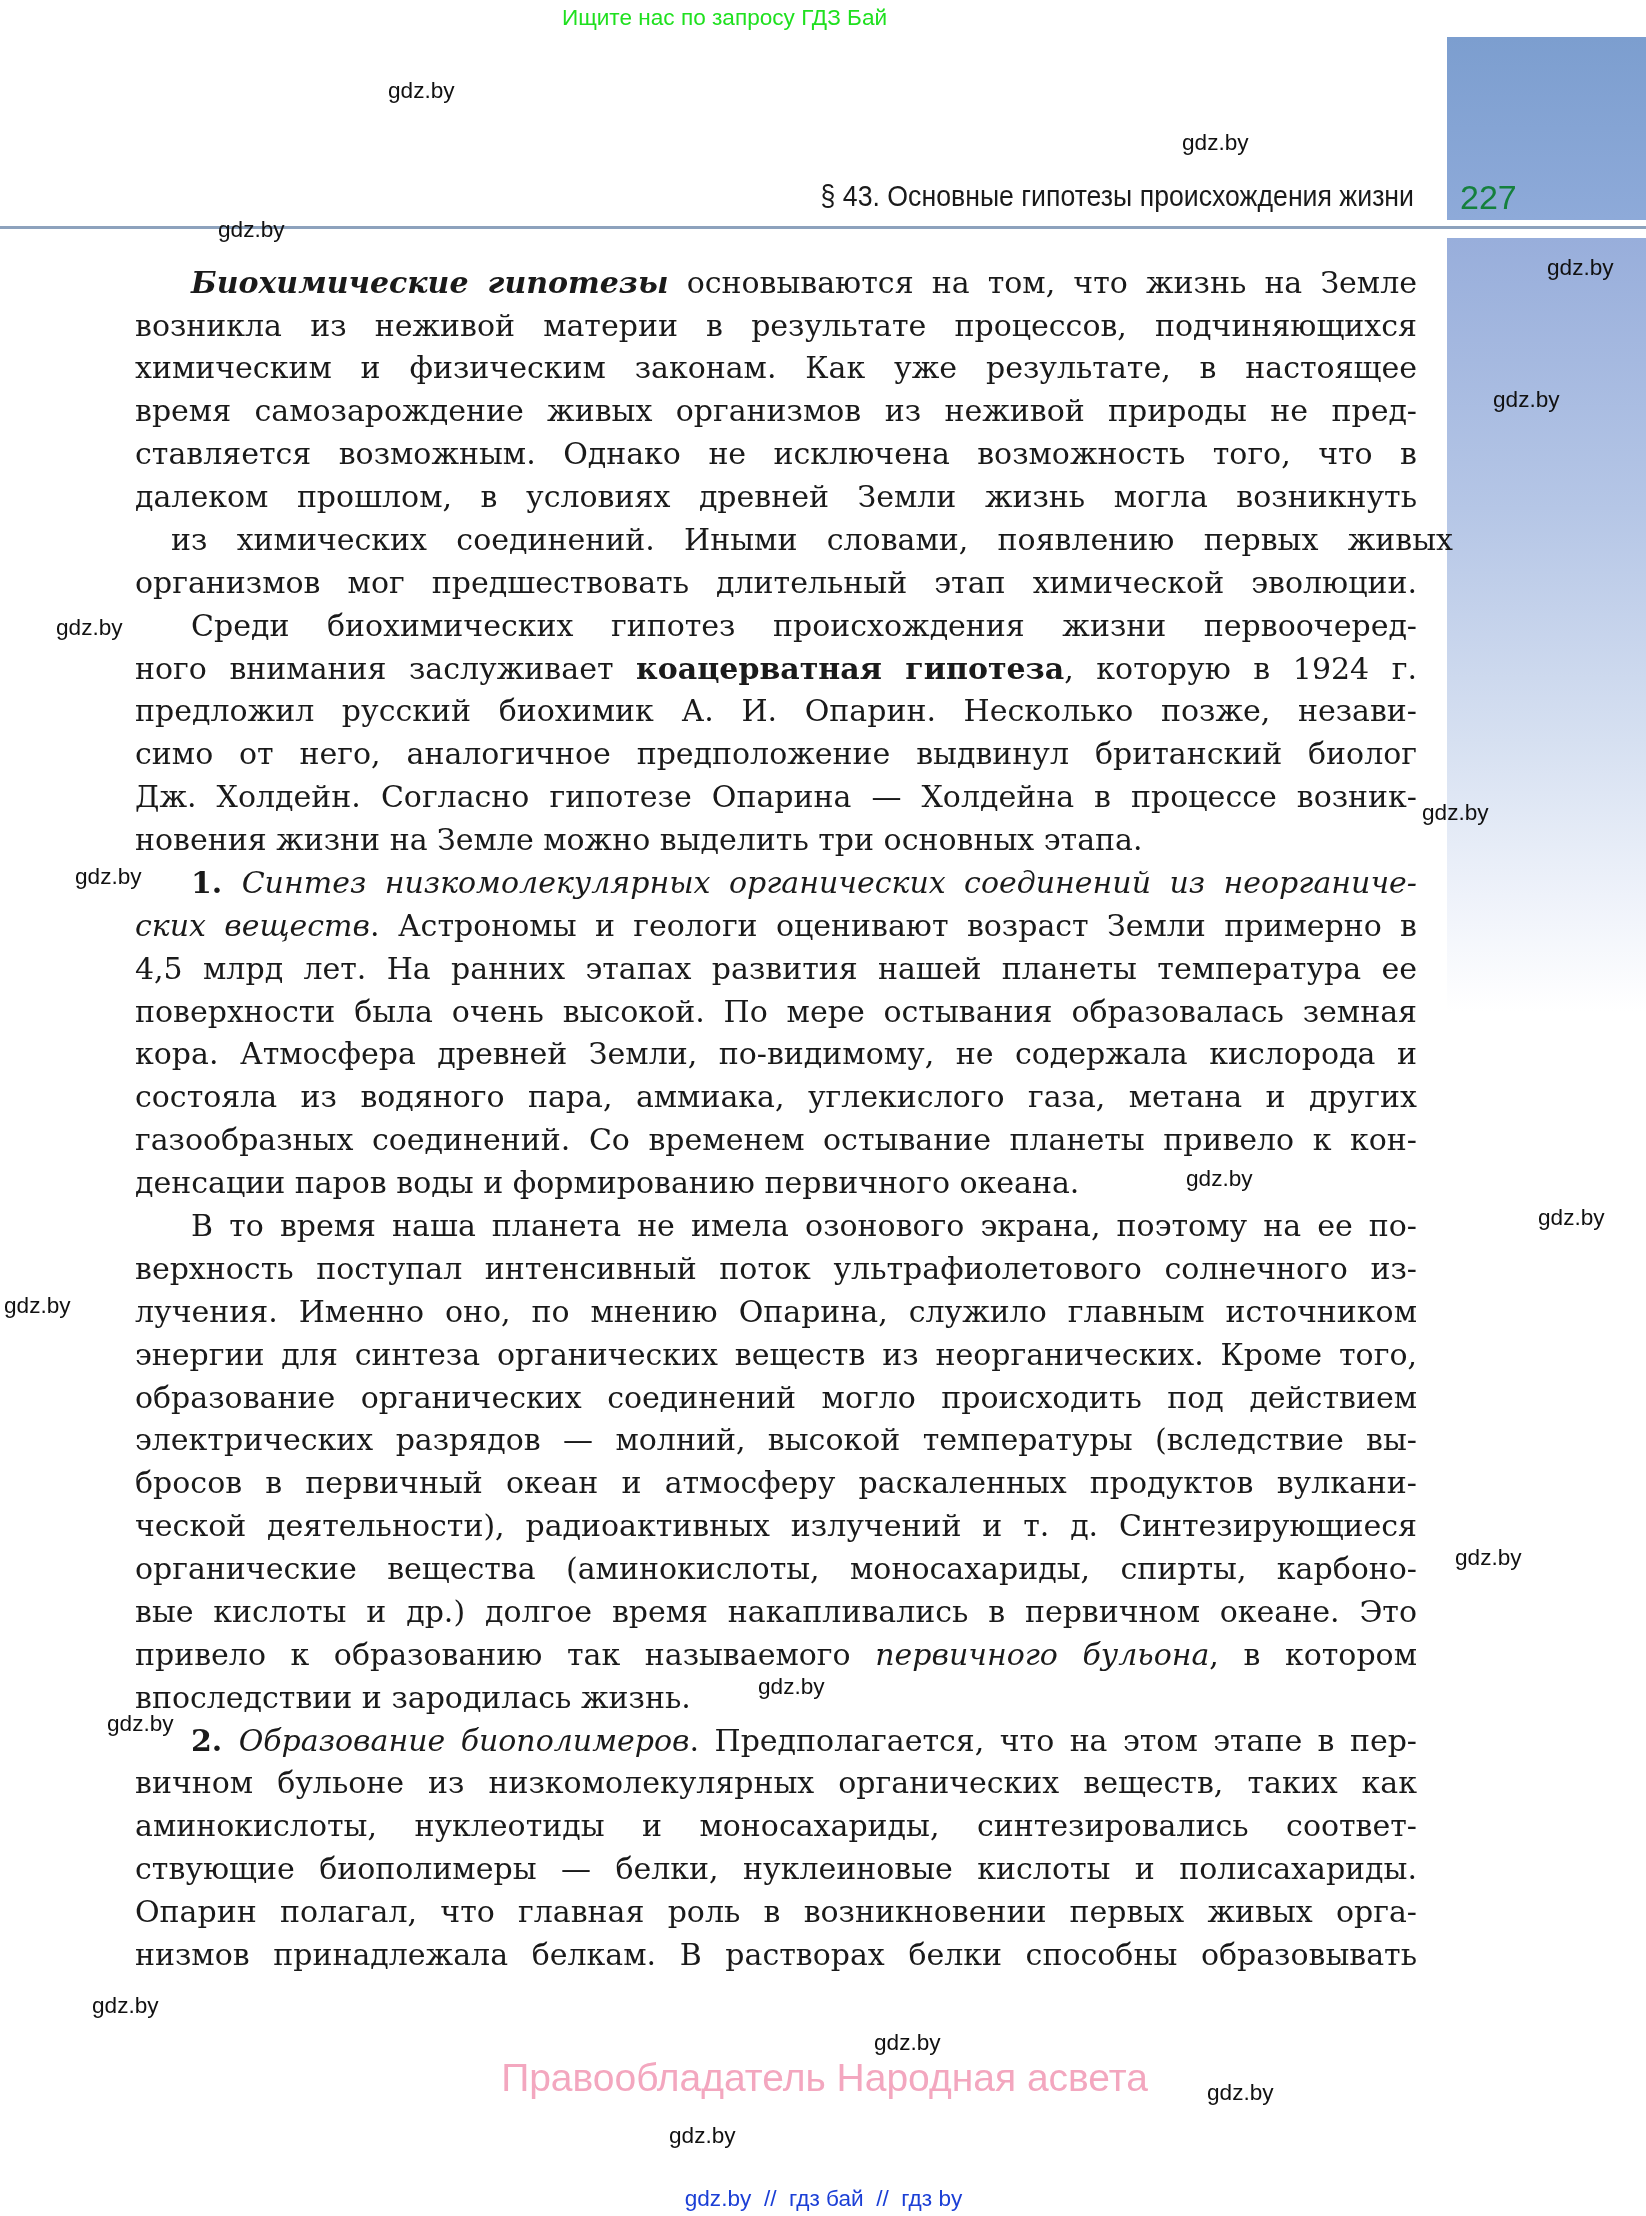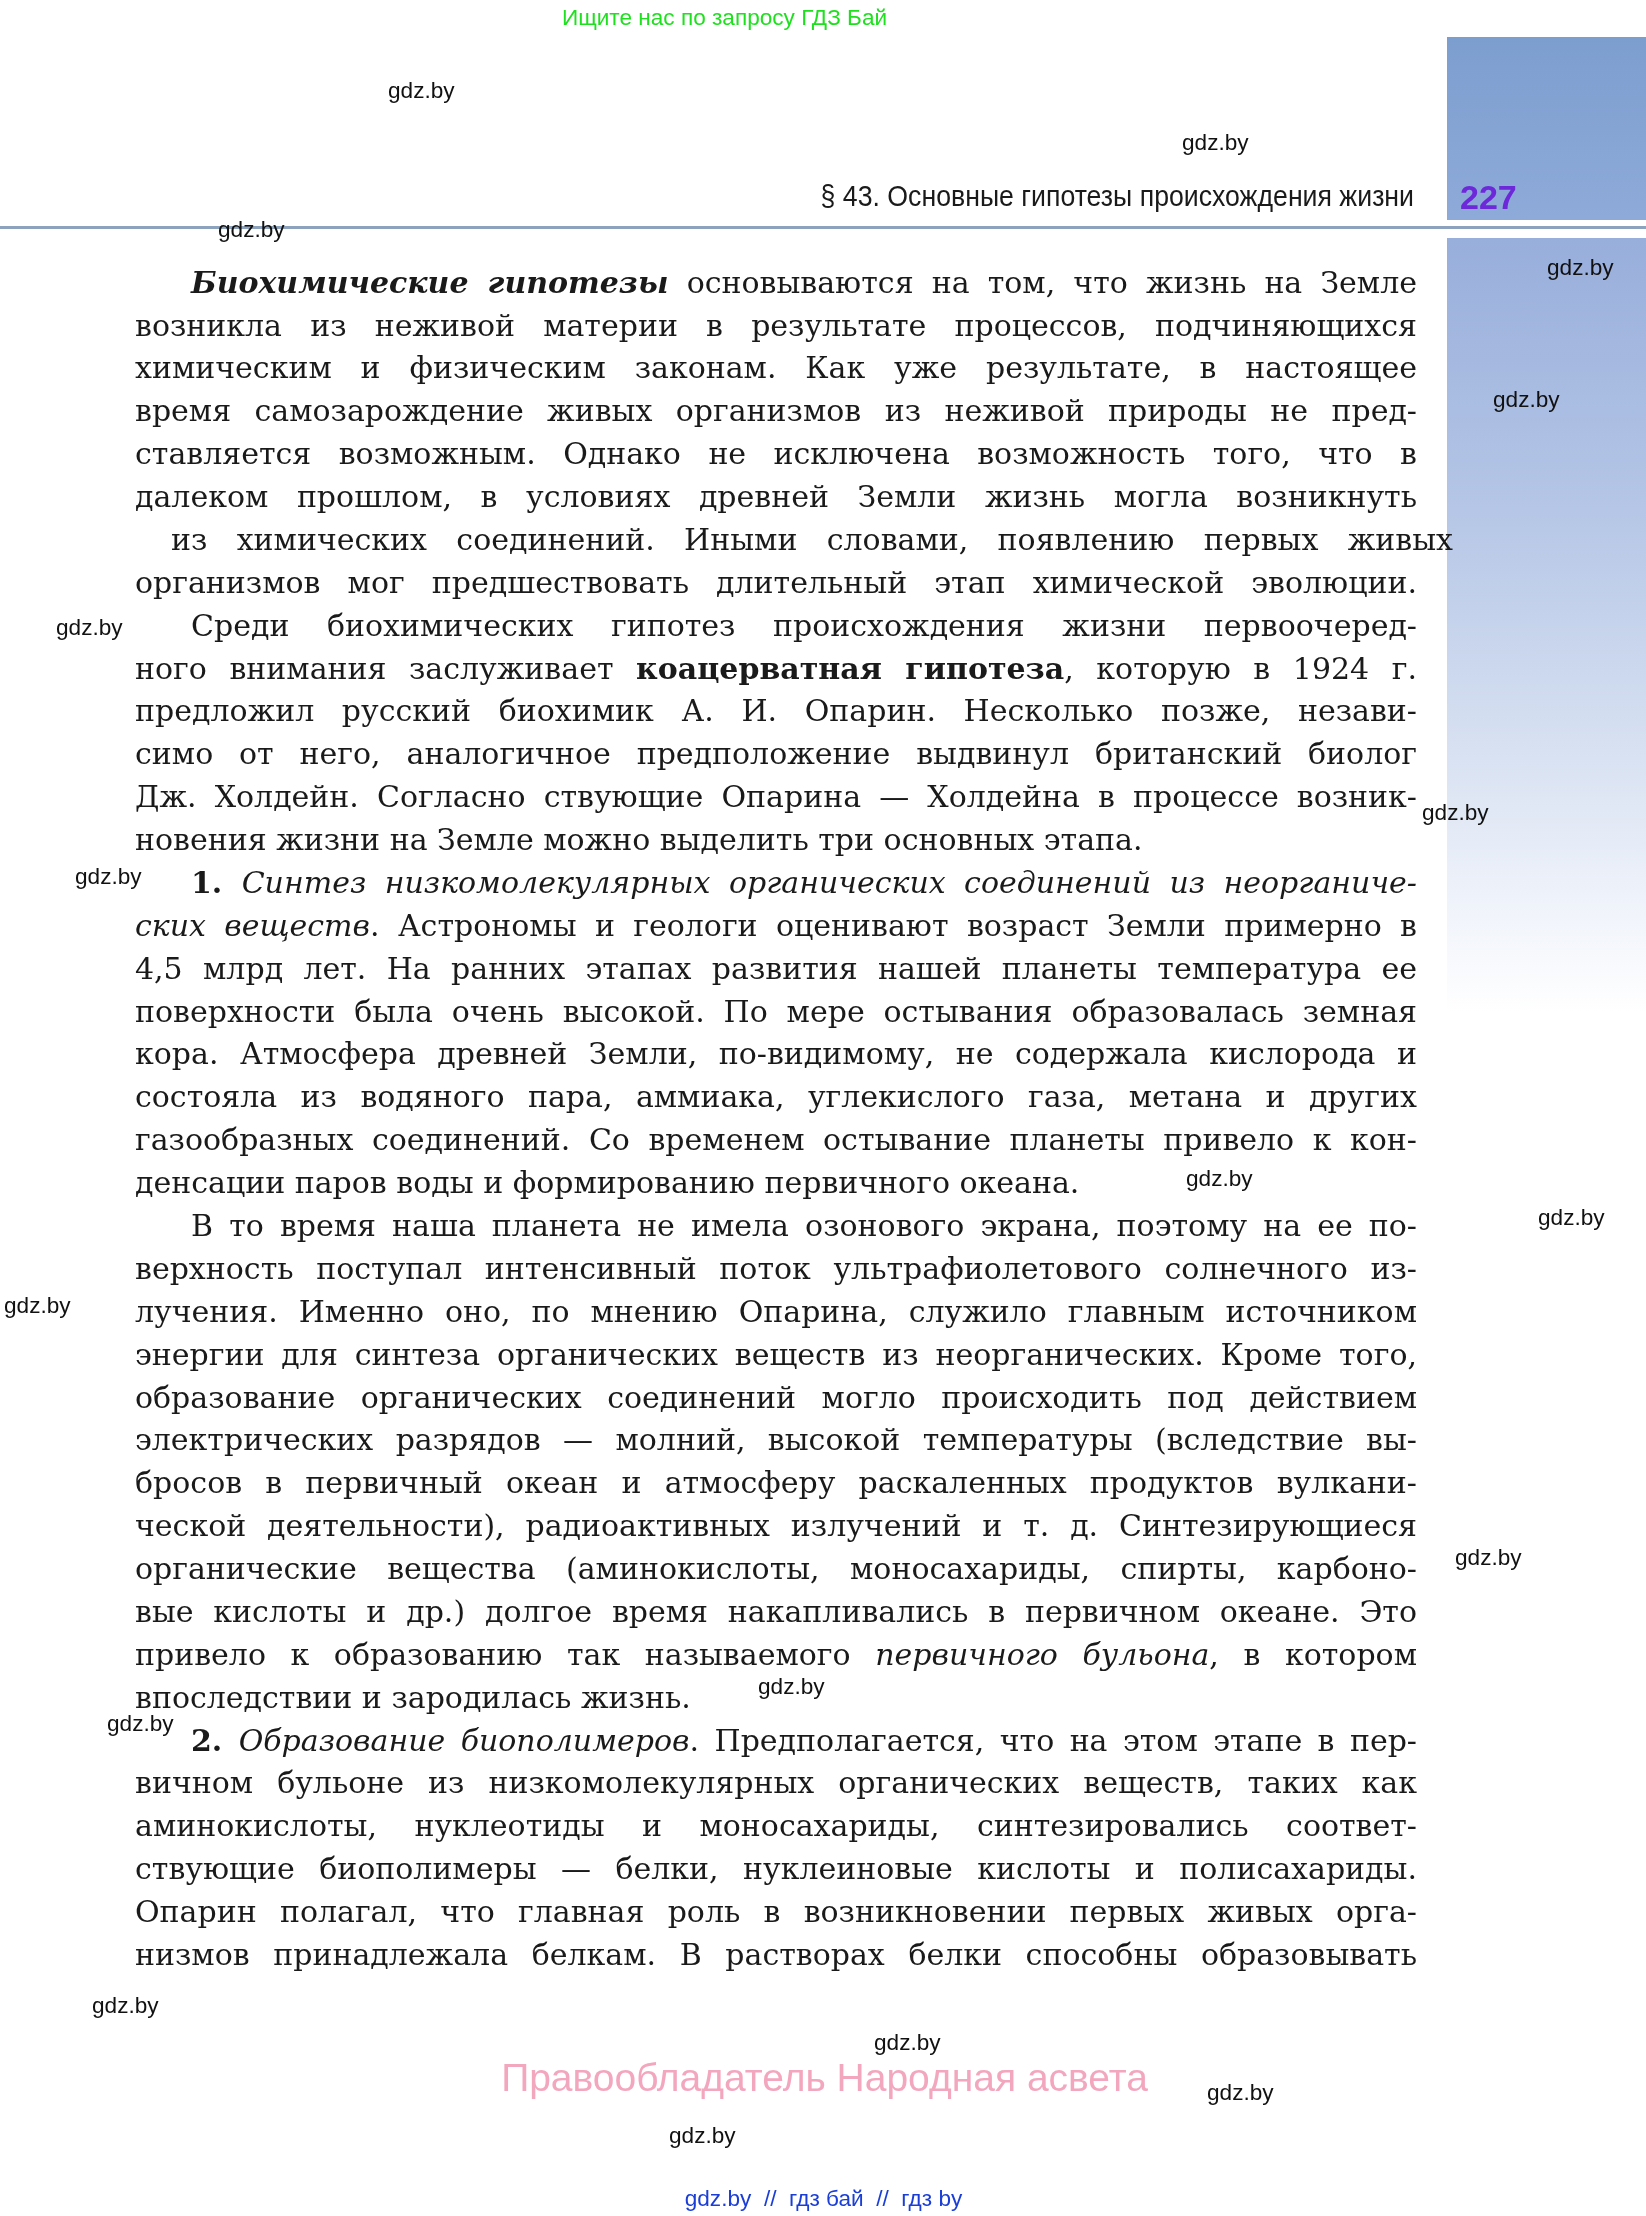--- a/index.html
+++ b/index.html
@@ -8,21 +8,21 @@
     font-family:"Liberation Sans", sans-serif; font-size:22.6px; color:#1fe01f; line-height:29px; }
   .side-top { position:absolute; left:1447px; top:37px; width:200px; height:183px;
     background:linear-gradient(#7c9ecf, #8eaad9); }
   .side-bottom { position:absolute; left:1447px; top:238px; width:200px; height:774px;
     background:linear-gradient(#98aedb 0%, #b5c6e6 35%, #d6e0f1 65%, #eef2fa 85%, rgba(255,255,255,0) 100%); }
   .rule { position:absolute; left:0; top:226px; width:1647px; height:3.2px; background:#8da2bd; }
   .running-head { position:absolute; left:729px; top:179px; width:685px; text-align:right;
     font-family:"Liberation Sans", sans-serif; font-size:29px; line-height:35px; color:#1a1a1a;
     transform:scaleX(0.92); transform-origin:right center; }
   .page-number { position:absolute; left:1460px; top:177px; font-family:"Liberation Sans", sans-serif;
-    font-weight:bold; font-size:34px; line-height:40px; color:#6d28d9; }
+    font-weight:normal; font-size:34px; line-height:40px; color:#15803d; }
   .body-text { position:absolute; left:135px; top:0; width:1282px; }
   .line { position:absolute; left:0; width:1282px; height:43px; line-height:43px;
     font-family:"DejaVu Serif", "Liberation Serif", serif; font-size:30px; color:#1a1a1a;
     text-align:justify; text-align-last:justify; white-space:nowrap; overflow:visible; }
   .line.last { text-align-last:left; }
   .line.indent { left:56px; width:1226px; }
   .line span.b { font-weight:bold; }
   .line span.i { font-style:italic; }
   .line span.bi { font-weight:bold; font-style:italic; }
   .wm { position:absolute; font-family:"Liberation Sans", sans-serif; font-size:22.6px; line-height:24px; color:#111; }
@@ -49,21 +49,21 @@
     <div class="line" style="top: 346px;"><span>химическим и физическим законам. Как уже результате, в настоящее</span></div>
     <div class="line" style="top: 389px;"><span>время самозарождение живых организмов из неживой природы не пред-</span></div>
     <div class="line" style="top: 432px;"><span>ставляется возможным. Однако не исключена возможность того, что в</span></div>
     <div class="line" style="top: 475px;"><span>далеком прошлом, в условиях древней Земли жизнь могла возникнуть</span></div>
     <div class="line" style="top: 518px; margin-left: 36px;"><span>из химических соединений. Иными словами, появлению первых живых</span></div>
     <div class="line" style="top: 561px;"><span>организмов мог предшествовать длительный этап химической эволюции.</span></div>
     <div class="line indent" style="top: 604px;"><span>Среди биохимических гипотез происхождения жизни первоочеред-</span></div>
     <div class="line" style="top: 647px;"><span>ного внимания заслуживает </span><span class="b">коацерватная гипотеза</span><span>, которую в 1924 г.</span></div>
     <div class="line" style="top: 689px;"><span>предложил русский биохимик А. И. Опарин. Несколько позже, незави-</span></div>
     <div class="line" style="top: 732px;"><span>симо от него, аналогичное предположение выдвинул британский биолог</span></div>
-    <div class="line" style="top: 775px;"><span>Дж. Холдейн. Согласно ствующие Опарина — Холдейна в процессе возник-</span></div>
+    <div class="line" style="top: 775px;"><span>Дж. Холдейн. Согласно гипотезе Опарина — Холдейна в процессе возник-</span></div>
     <div class="line last" style="top: 818px;"><span>новения жизни на Земле можно выделить три основных этапа.</span></div>
     <div class="line indent" style="top: 861px;"><span class="b">1. </span><span class="i">Синтез низкомолекулярных органических соединений из неорганиче-</span></div>
     <div class="line" style="top: 904px;"><span class="i">ских веществ</span><span>. Астрономы и геологи оценивают возраст Земли примерно в</span></div>
     <div class="line" style="top: 947px;"><span>4,5 млрд лет. На ранних этапах развития нашей планеты температура ее</span></div>
     <div class="line" style="top: 990px;"><span>поверхности была очень высокой. По мере остывания образовалась земная</span></div>
     <div class="line" style="top: 1032px;"><span>кора. Атмосфера древней Земли, по-видимому, не содержала кислорода и</span></div>
     <div class="line" style="top: 1075px;"><span>состояла из водяного пара, аммиака, углекислого газа, метана и других</span></div>
     <div class="line" style="top: 1118px;"><span>газообразных соединений. Со временем остывание планеты привело к кон-</span></div>
     <div class="line last" style="top: 1161px;"><span>денсации паров воды и формированию первичного океана.</span></div>
     <div class="line indent" style="top: 1204px;"><span>В то время наша планета не имела озонового экрана, поэтому на ее по-</span></div>

